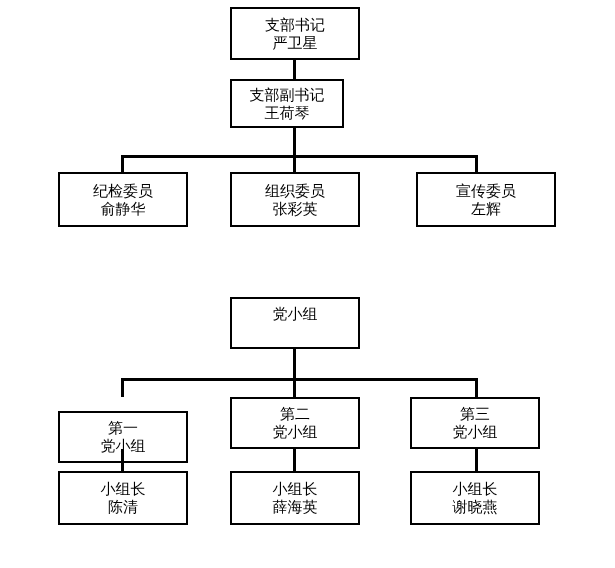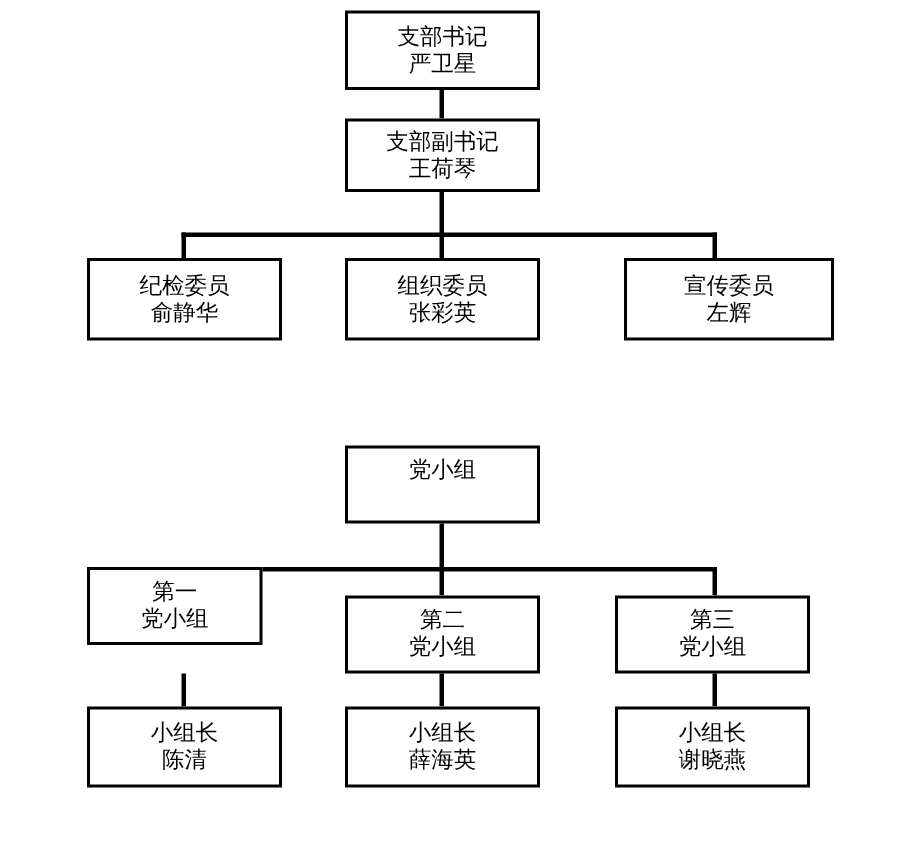--- a/index.html
+++ b/index.html
@@ -54,21 +54,21 @@
 
 <div id="chart-root">
 
   <div class="node" style="left:230px; top:7px; width:130px; height:53px;">
     <span class="line">支部书记</span>
     <span class="line">严卫星</span>
   </div>
 
   <div class="conn conn-v" style="left:293px; top:60px; width:3px; height:19px;"></div>
 
-  <div class="node" style="left:230px; top:79px; width:130px; height:49px;">
+  <div class="node" style="left:230px; top:79px; width:114px; height:49px;">
     <span class="line">支部副书记</span>
     <span class="line">王荷琴</span>
   </div>
 
   <div class="conn conn-v" style="left:293px; top:128px; width:3px; height:29px;"></div>
 
   <div class="conn conn-h" style="left:121px; top:155px; width:357px; height:3px;"></div>
 
   <div class="conn conn-v" style="left:121px; top:155px; width:3px; height:18px;"></div>
   <div class="conn conn-v" style="left:293px; top:155px; width:3px; height:18px;"></div>
@@ -94,21 +94,21 @@
   </div>
 
   <div class="conn conn-v" style="left:293px; top:349px; width:3px; height:31px;"></div>
 
   <div class="conn conn-h" style="left:121px; top:378px; width:357px; height:3px;"></div>
 
   <div class="conn conn-v" style="left:121px; top:378px; width:3px; height:19px;"></div>
   <div class="conn conn-v" style="left:293px; top:378px; width:3px; height:19px;"></div>
   <div class="conn conn-v" style="left:475px; top:378px; width:3px; height:19px;"></div>
 
-  <div class="node" style="left:58px; top:378px; width:117px; height:52px;text-align:center;">
+  <div class="node" style="left:58px; top:411px; width:130px; height:52px;text-align:center;">
     <span class="line">第一</span>
     <span class="line">党小组</span>
   </div>
 
   <div class="node" style="left:230px; top:397px; width:130px; height:52px;">
     <span class="line">第二</span>
     <span class="line">党小组</span>
   </div>
 
   <div class="node" style="left:410px; top:397px; width:130px; height:52px;align-items:center;">

